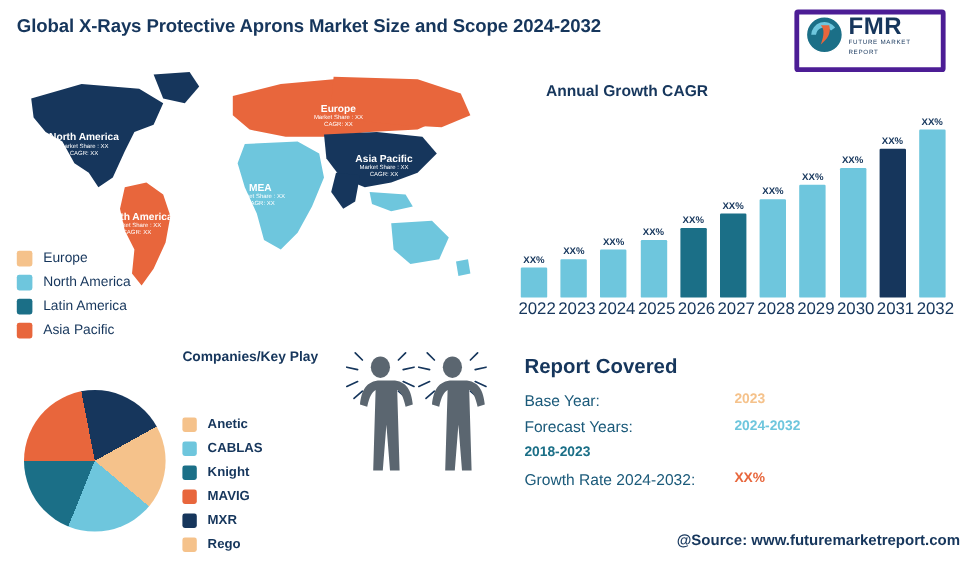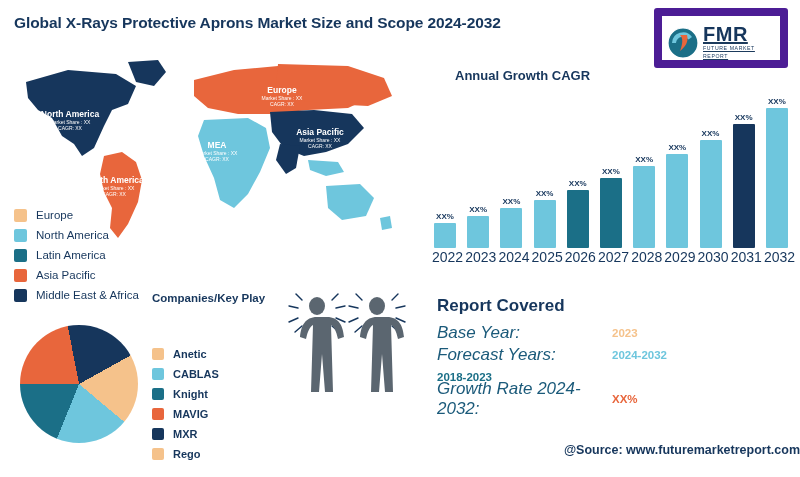--- a/index.html
+++ b/index.html
@@ -13,23 +13,23 @@
   }
   .title {
     position:absolute; left:14px; top:14px;
     font-size:15.5px; font-weight:bold; color:#16365c;
     letter-spacing:-0.1px;
   }
   
   .logo {
     position:absolute; right:12px; top:8px;
     width:118px; height:44px;
-    border:8px solid #4c1d95;
+    border:4px solid #4c1d95;
     border-radius:3px;
-    display:flex; align-items:flex-end;text-decoration:underline;
+    display:flex; align-items:flex-start;
   }
   .logo-mark {
     width:34px; height:34px; margin-left:4px;
     position:relative; flex:none;
   }
   .logo-text { margin-left:3px; }
   .logo-fmr {
     font-size:20px; font-weight:bold; color:#16365c; line-height:20px;
     letter-spacing:0.5px;
   }
@@ -83,21 +83,21 @@
   .comp-label { font-size:11px; color:#16365c; }
   
   .people { position:absolute; left:288px; top:292px; width:120px; height:110px; }
   
   .rc-title {
     position:absolute; left:437px; top:296px;
     font-size:17px; font-weight:bold; color:#16365c;
   }
   .rc-rows { position:absolute; left:437px; top:322px; width:330px; }
   .rc-row { display:flex; height:22px; align-items:center; }
-  .rc-key { font-size:17px; color:#1b5a7a; width:175px;font-style:italic; }
+  .rc-key { font-size:13px; color:#1b5a7a; width:175px; }
   .rc-val { font-size:11.5px; font-weight:bold; }
   
   .source {
     position:absolute; left:0; right:0; top:443px;
     text-align:right; font-size:12.5px; font-weight:bold; color:#16365c;
   }
 </style>
 </head>
 <body>
 
@@ -150,21 +150,21 @@
   <div class="map-label dark" style="left:66px; top:124px; width:80px;">
     <span class="ml-name">South America</span>
     <span class="ml-sub">Market Share : XX</span>
     <span class="ml-sub">CAGR: XX</span>
   </div>
   <div class="map-label dark" style="left:240px; top:34px; width:68px;">
     <span class="ml-name">Europe</span>
     <span class="ml-sub">Market Share : XX</span>
     <span class="ml-sub">CAGR: XX</span>
   </div>
-  <div class="map-label dark" style="left:178px; top:89px; width:62px;">
+  <div class="map-label dark" style="left:178px; top:100px; width:62px;">
     <span class="ml-name">MEA</span>
     <span class="ml-sub">Market Share : XX</span>
     <span class="ml-sub">CAGR: XX</span>
   </div>
   <div class="map-label dark" style="left:276px; top:76px; width:72px;">
     <span class="ml-name">Asia Pacific</span>
     <span class="ml-sub">Market Share : XX</span>
     <span class="ml-sub">CAGR: XX</span>
   </div>
 </div>
@@ -178,24 +178,20 @@
     <span class="legend-swatch" style="background:#6ec6dd"></span>
     <span class="legend-label">North America</span>
   </div>
   <div class="legend-row">
     <span class="legend-swatch" style="background:#1b6f87"></span>
     <span class="legend-label">Latin America</span>
   </div>
   <div class="legend-row">
     <span class="legend-swatch" style="background:#e8663c"></span>
     <span class="legend-label">Asia Pacific</span>
-  </div>
-  <div class="legend-row">
-    <span class="legend-swatch" style="background:#16365c"></span>
-    <span class="legend-label">Middle East &amp; Africa</span>
   </div>
 </div>
 
 <div class="bar-title">Annual Growth CAGR</div>
 <div class="bars">
   <div class="bar-col">
       <span class="bar-val">XX%</span>
       <span class="bar" style="height:25px;background:#6ec6dd"></span>
     </div>
   <div class="bar-col">

